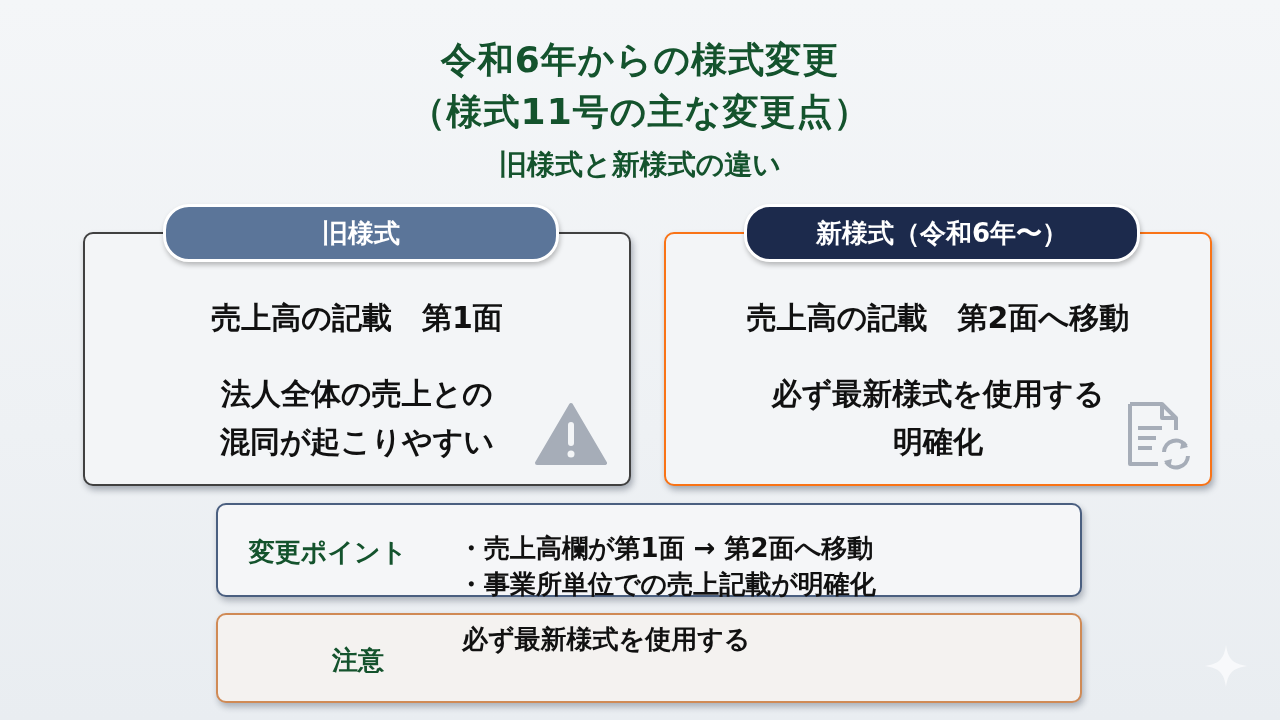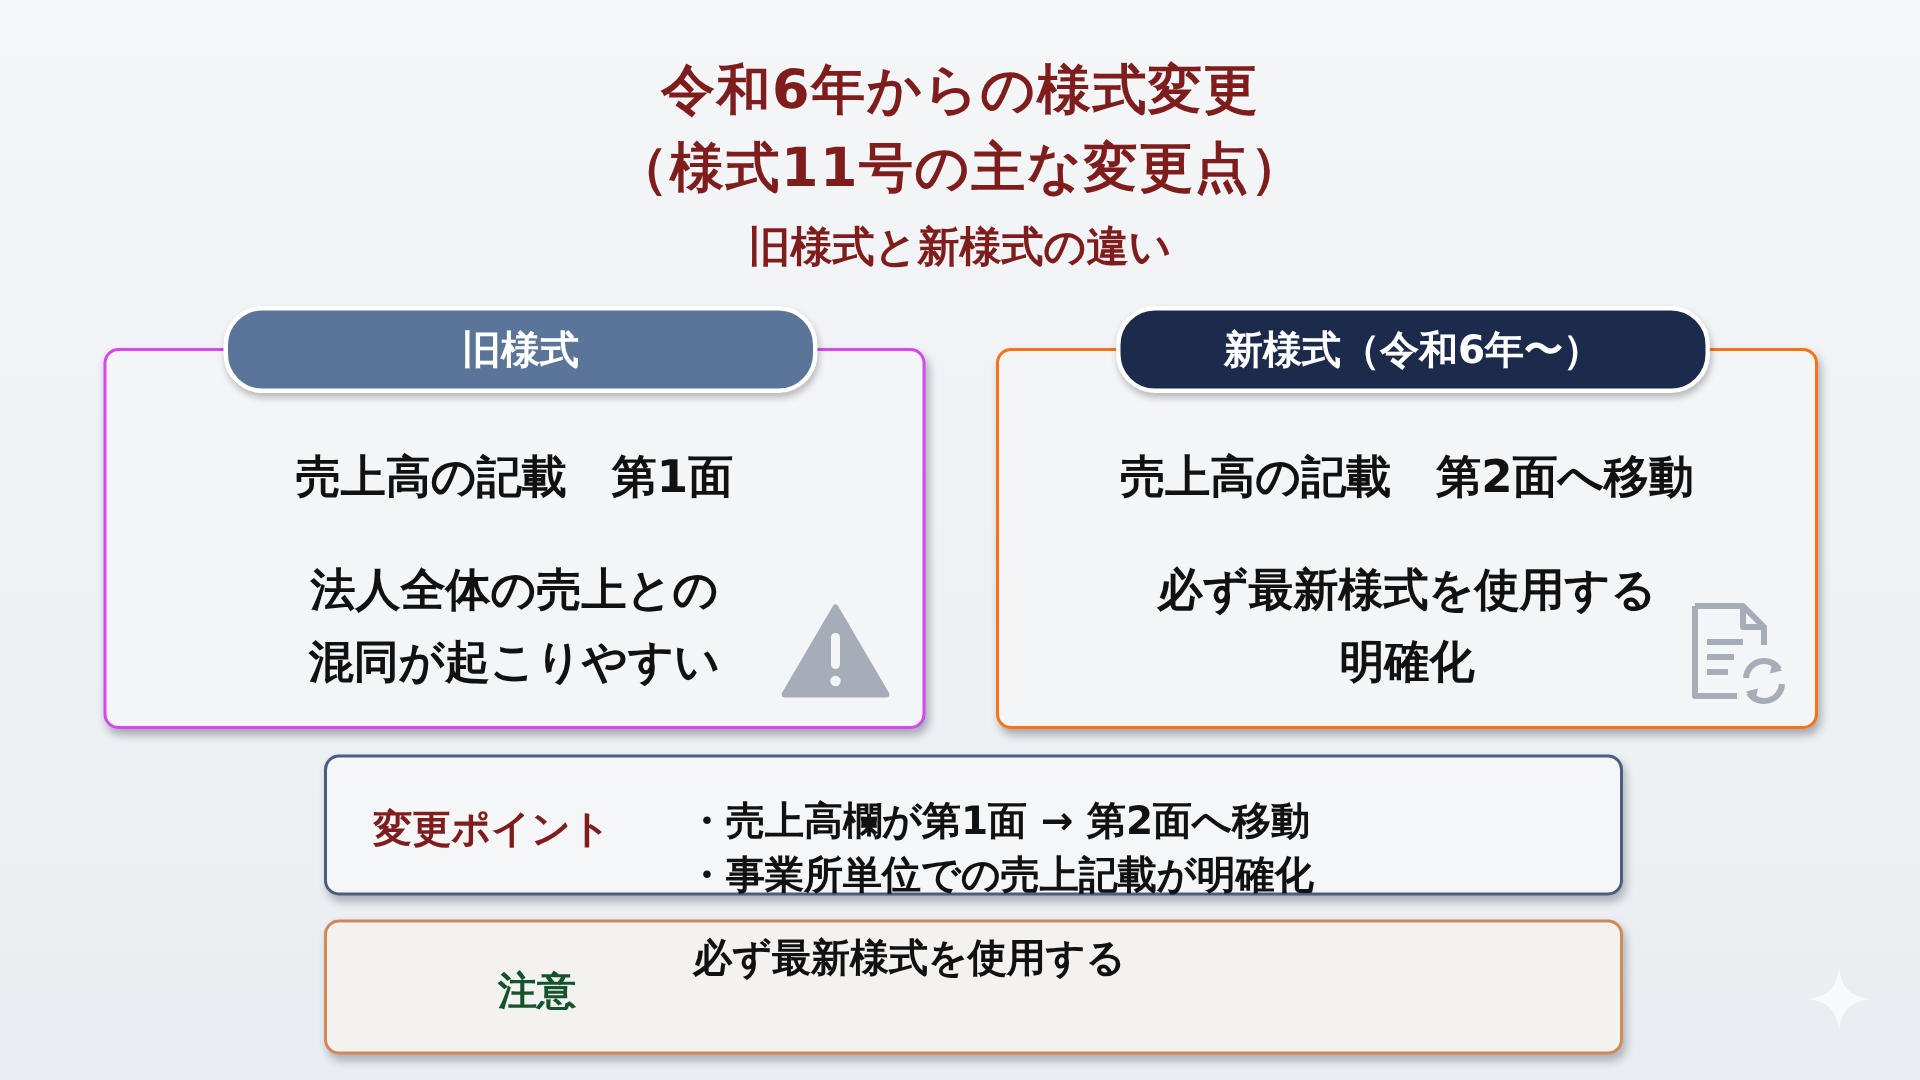--- a/index.html
+++ b/index.html
@@ -2,31 +2,31 @@
 <html><head>
 <meta charset="utf-8">
 <style>
   html, body { margin:0; padding:0; }
   body {
     width:1280px; height:720px; overflow:hidden; position:relative;
     background: linear-gradient(180deg, #f4f6f8 0%, #eef1f4 60%, #e9edf1 100%);
     font-family: "DejaVu Sans", "Liberation Sans", sans-serif;
     color:#111;
   }
-  .title { position:absolute; left:0; width:1280px; text-align:center; font-weight:bold; color:#7f1d1d; }
+  .title { position:absolute; left:0; width:1280px; text-align:center; font-weight:bold; color:#14532d; }
   .t1 { top:36px; font-size:36px; letter-spacing:1px; }
   .t2 { top:88px; font-size:36px; letter-spacing:1px; }
   .t3 { top:146px; font-size:28px; }
 
   .card {
     position:absolute; top:232px; height:254px; width:548px;
     background:#f3f5f7; border-radius:10px; box-sizing:border-box;
     box-shadow: 2px 4px 6px rgba(30,40,60,0.35);
   }
-  .card.old { left:69px; border:2px solid #d946ef; }
+  .card.old { left:83px; border:2px solid #404040; }
   .card.new { left:664px; border:2px solid #f97316; }
 
   .pill {
     position:absolute; top:-30px; height:52px; border-radius:26px;
     color:#fff; font-weight:bold; font-size:26px; display:flex; align-items:center; justify-content:center;
     border:3px solid #fff; box-shadow: 1px 3px 5px rgba(0,0,0,0.25);
   }
   .card.old .pill { left:78px; width:390px; background:#5b7599; }
   .card.new .pill { left:78px; width:390px; background:#1c2a4c; }
 
@@ -36,21 +36,21 @@
   .icon-warn { position:absolute; right:22px; bottom:18px; width:72px; height:64px; }
   .icon-doc { position:absolute; right:18px; bottom:14px; width:66px; height:70px; }
 
   .box {
     position:absolute; left:216px; width:866px; box-sizing:border-box; border-radius:10px;
     background:#f5f6f8; box-shadow: 2px 4px 6px rgba(30,40,60,0.3);
   }
   .box.points { top:503px; height:94px; border:2px solid #4a5f80; }
   .box.caution { top:613px; height:90px; border:2px solid #d08a55; background:#f4f2f0; }
   .box .label { position:absolute; left:0; width:220px; text-align:center; font-weight:bold; font-size:26px; }
-  .box.points .label { top:30px; color:#7f1d1d; }
+  .box.points .label { top:30px; color:#14532d; }
   .box.caution .label { top:28px; color:#14532d; left:30px; width:220px; }
   .box .items { position:absolute; font-weight:bold; font-size:26px; line-height:36px; color:#111; }
   .box.points .items { left:240px; top:8px;margin-top:17px; }
   .box.caution .items { left:244px; top:6px; }
 
   .sparkle { position:absolute; left:1203px; top:643px; width:46px; height:46px; }
 </style>
 </head>
 <body>
 

